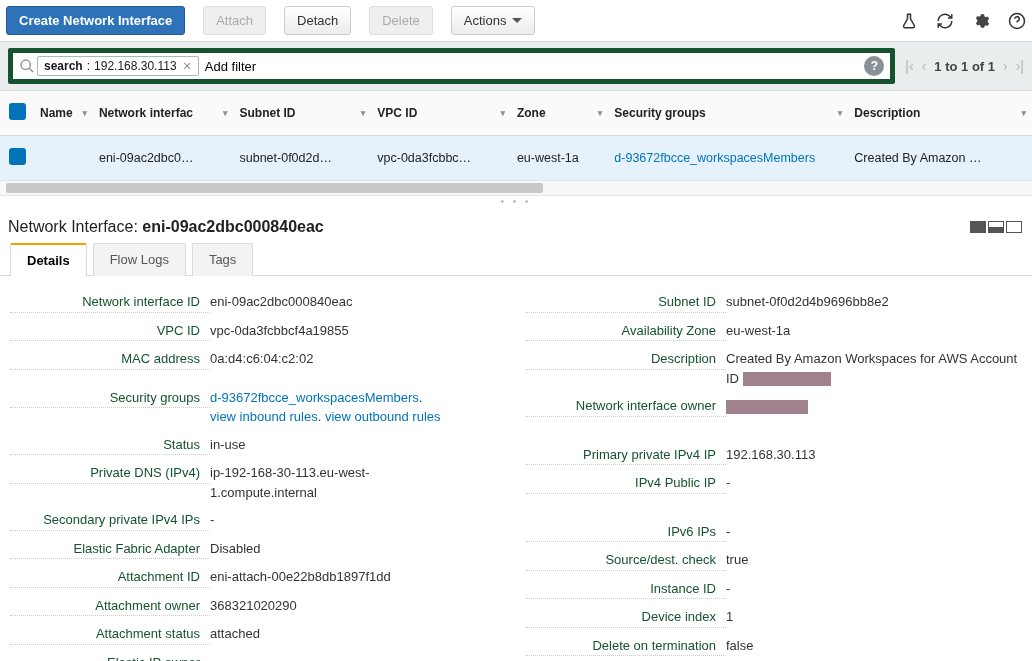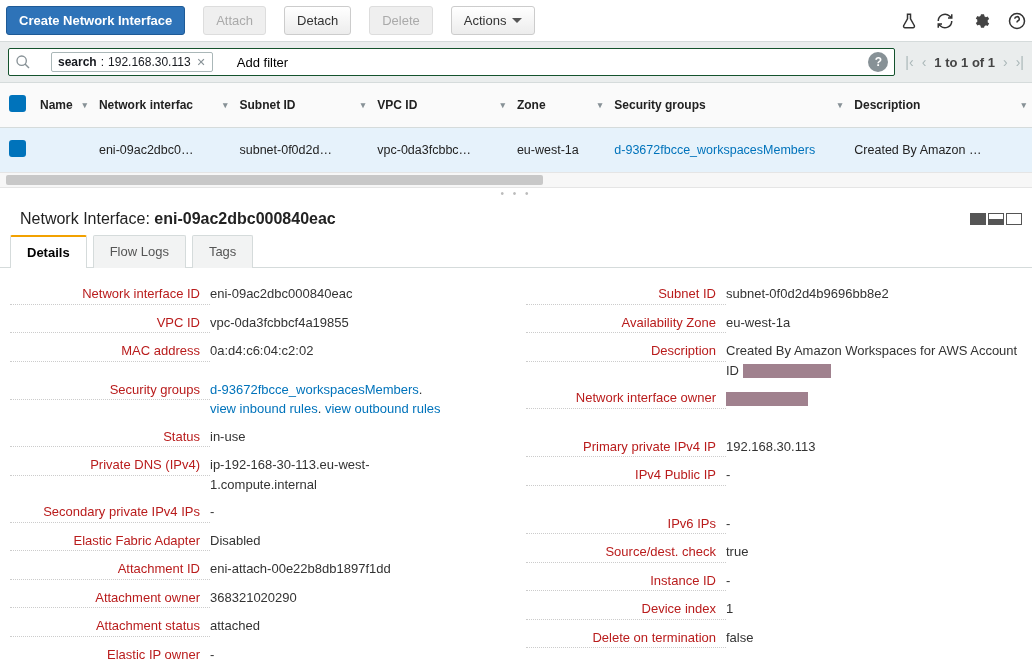--- a/index.html
+++ b/index.html
@@ -18,21 +18,21 @@
   .btn{border:1px solid;border-radius:3px;padding:6px 12px;font-size:13px;cursor:pointer;white-space:nowrap;}
   .btn-primary{background:#2e73b8;border-color:#1e5a96;color:#fff;font-weight:bold;}
   .btn-grey{background:linear-gradient(#fff,#ececec);border-color:#ccc;color:#333;}
   .btn-disabled{background:#efefef;border-color:#ddd;color:#aaa;cursor:default;}
   .btn-drop{display:flex;align-items:center;gap:6px;text-align:right;}
   .spacer{flex:1;}
   .icon-btn{width:18px;height:18px;display:inline-flex;align-items:center;justify-content:center;color:#444;cursor:pointer;font-size:18px;}
   
   
   .searchbar{background:#eaeded;border-top:1px solid var(--border);border-bottom:1px solid var(--border);padding:6px 8px;display:flex;align-items:center;gap:10px;}
-  .search-wrap{flex:1;display:flex;align-items:center;background:#fff;border:1px solid #14532d;border-radius:2px;padding:3px 6px;gap:20px;}
+  .search-wrap{flex:1;display:flex;align-items:center;background:#fff;border:5px solid #14532d;border-radius:2px;padding:3px 6px;gap:2px;}
   .search-icon{color:#879196;font-size:16px;}
   .chip{border:1px solid #aab7b8;background:#fff;border-radius:2px;padding:2px 6px;font-size:12px;color:#16191f;display:flex;align-items:center;gap:4px;}
   .chip b{font-weight:bold;}
   .chip .x{color:#879196;cursor:pointer;font-size:11px;margin-left:2px;}
   .addfilter{color:#000000;font-size:13px;padding:2px 4px;flex:1;}
   .help-icon{width:20px;height:20px;border-radius:50%;background:#879196;color:#fff;font-size:12px;display:flex;align-items:center;justify-content:center;font-weight:bold;}
   .pager{display:flex;align-items:center;gap:8px;color:#444;}
   .pager .nav{color:#aab7b8;font-size:14px;cursor:pointer;}
   .pager .count{font-weight:bold;}
   
@@ -48,38 +48,38 @@
   .cb-outer.checked:after{content:"";}
   .link{color:var(--link);cursor:pointer;}
   
   
   .hscroll{height:16px;background:#f7f7f7;border-top:1px solid #e5e5e5;border-bottom:1px solid #e5e5e5;position:relative;}
   .hscroll-thumb{position:absolute;left:6px;top:2px;height:10px;width:52%;background:#c8c8c8;border-radius:2px;}
   
   .drag-dots{height:12px;text-align:center;color:#bbb;font-size:10px;letter-spacing:3px;}
   
   
-  .detail-hdr{display:flex;align-items:center;padding:10px 10px 6px 20px;}
+  .detail-hdr{display:flex;align-items:center;padding:10px 10px 6px 8px;}
   .detail-title{font-size:16px;}
   .detail-title b{font-weight:bold;}
   .sq-icons{display:flex;gap:2px;}
   .sq{width:16px;height:12px;border:1.5px solid #555;display:inline-block;cursor:pointer;}
   .sq.filled{background:#555;}
   .sq.split{background: linear-gradient(#fff 50%, #555 50%);}
   
   
   .tabs{display:flex;gap:6px;padding:0 10px;border-bottom:1px solid var(--border);}
   .tab{padding:8px 16px;border:1px solid var(--border);border-bottom:none;border-radius:2px 2px 0 0;background:#f2f3f3;cursor:pointer;font-size:13px;color:#555;position:relative;top:1px;}
   .tab.active{background:#fff;border-top:2px solid var(--orange);font-weight:bold;color:#000000;}
   
   
   .detail{display:flex;padding:12px 10px 24px 10px;gap:20px;font-size:13px;}
   .col{flex:1;}
   .row{display:flex;padding:4px 0;align-items:flex-start;}
-  .row .lbl{width:200px;text-align:right;color:#b91c1c;padding-right:10px;border-bottom:1px dotted #ccc;display:inline-block;line-height:1.5;}
+  .row .lbl{width:200px;text-align:right;color:#14532d;padding-right:10px;border-bottom:1px dotted #ccc;display:inline-block;line-height:1.5;}
   .row .val{flex:1;color:#333;line-height:1.5;}
   .row .val a{color:var(--link);text-decoration:none;cursor:pointer;}
   
   .redact{display:inline-block;height:14px;background:#a0818e;vertical-align:middle;}
   
   svg{display:block;}
 </style>
 </head>
 <body>
 

